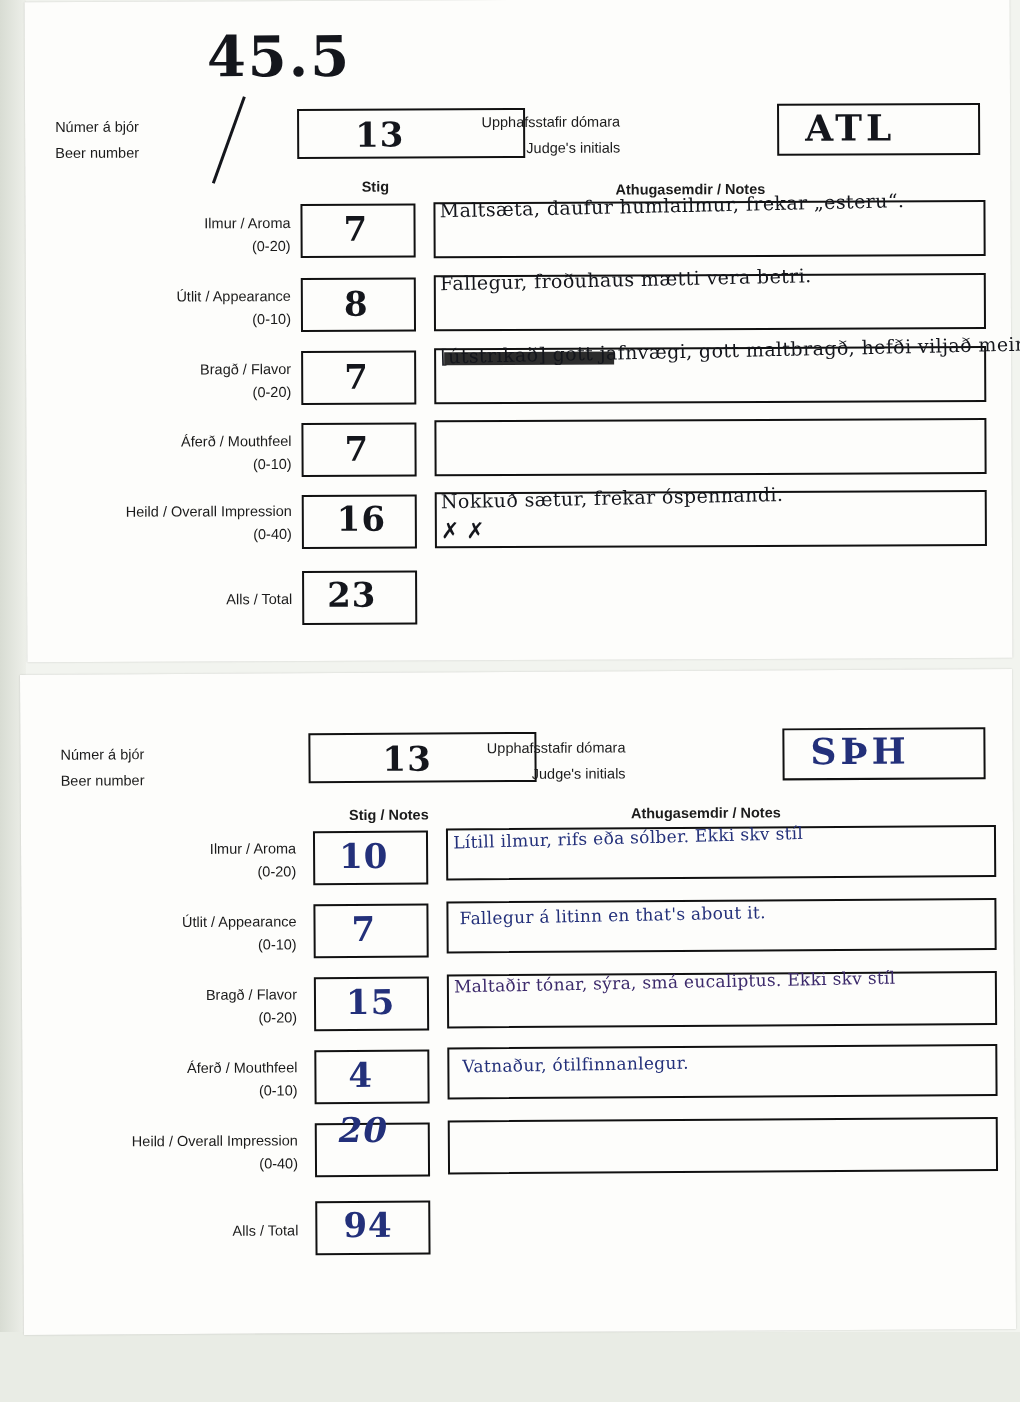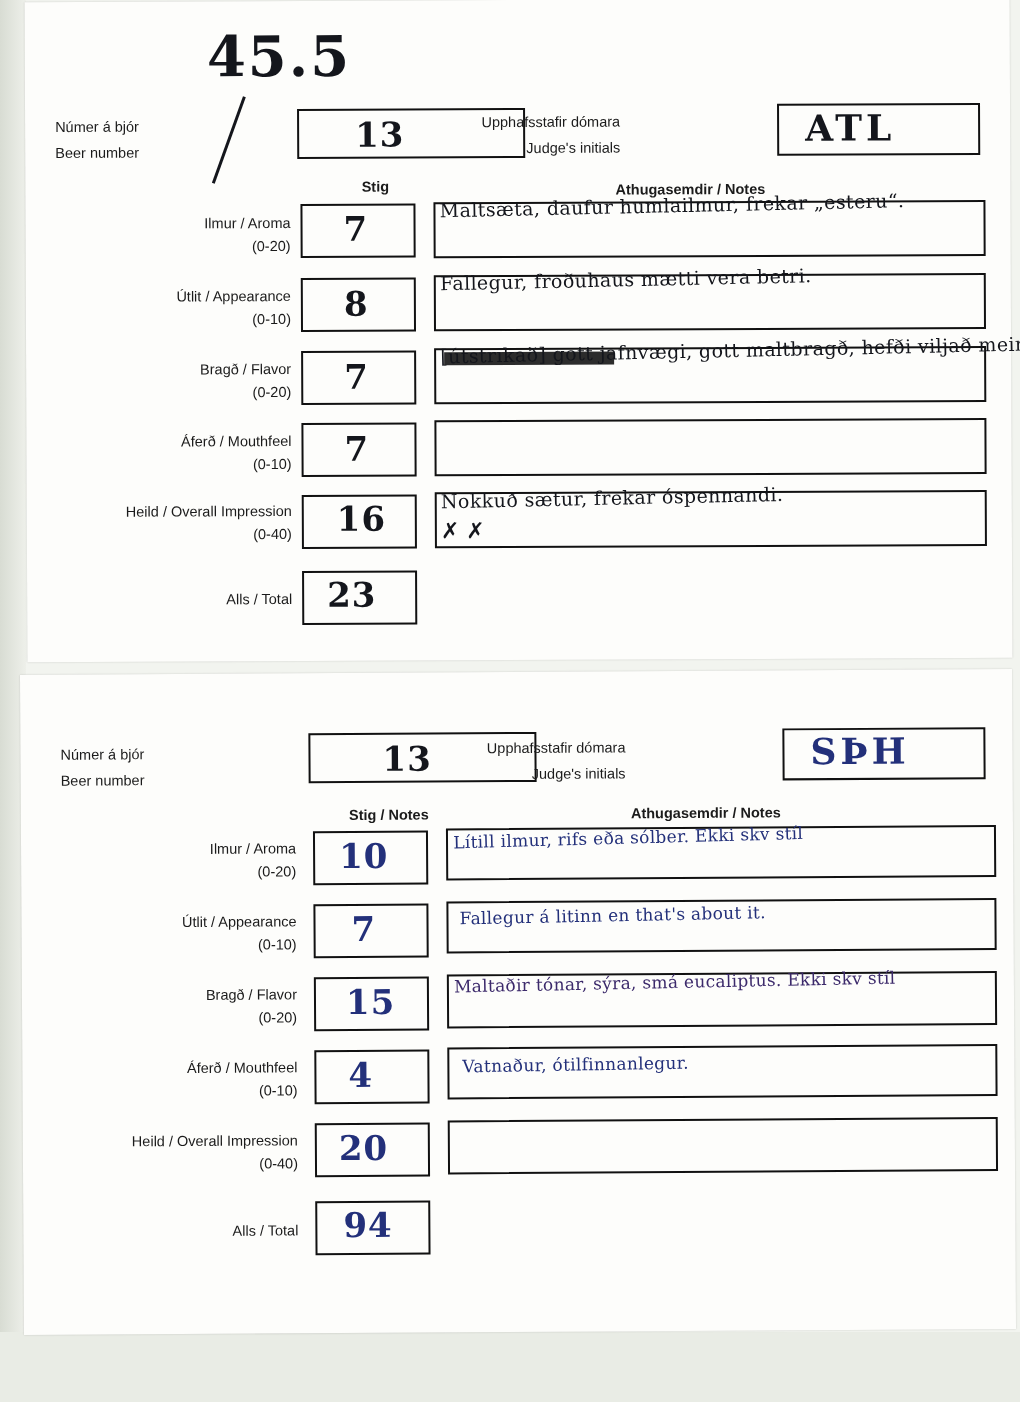--- a/index.html
+++ b/index.html
@@ -241,21 +241,21 @@
       <div class="lbl right" style="left:50px; top:384px; width:225px;">Áferð / Mouthfeel</div>
       <div class="lbl right" style="left:50px; top:407px; width:225px;">(0-10)</div>
       <div class="box" style="left:292px; top:377px; width:115px; height:54px;"></div>
       <div class="hw hw-score hw-blue" style="left:326px; top:382px;">4</div>
       <div class="box" style="left:425px; top:375px; width:550px; height:52px;"></div>
       <div class="hw hw-note-sm hw-blue" style="left:440px; top:384px; transform:rotate(-0.6deg);">Vatnaður, ótilfinnanlegur.</div>
 
       <div class="lbl right" style="left:30px; top:457px; width:245px;">Heild / Overall Impression</div>
       <div class="lbl right" style="left:30px; top:480px; width:245px;">(0-40)</div>
       <div class="box" style="left:292px; top:450px; width:115px; height:54px;"></div>
-      <div class="hw hw-score hw-blue" style="left:316px; top:455px;">20</div>
+      <div class="hw hw-score hw-blue" style="left:316px; top:437px;font-style:italic;">20</div>
       <div class="box" style="left:425px; top:448px; width:550px; height:54px;"></div>
       <div class="hw hw-note-sm hw-blue" style="left:432px; top:455px;"></div>
 
       <div class="lbl right" style="left:50px; top:547px; width:225px;">Alls / Total</div>
       <div class="box" style="left:292px; top:528px; width:115px; height:54px;"></div>
       <div class="hw hw-score hw-blue" style="left:320px; top:532px;">94</div>
     </div>
   </div>
 </div>
 

